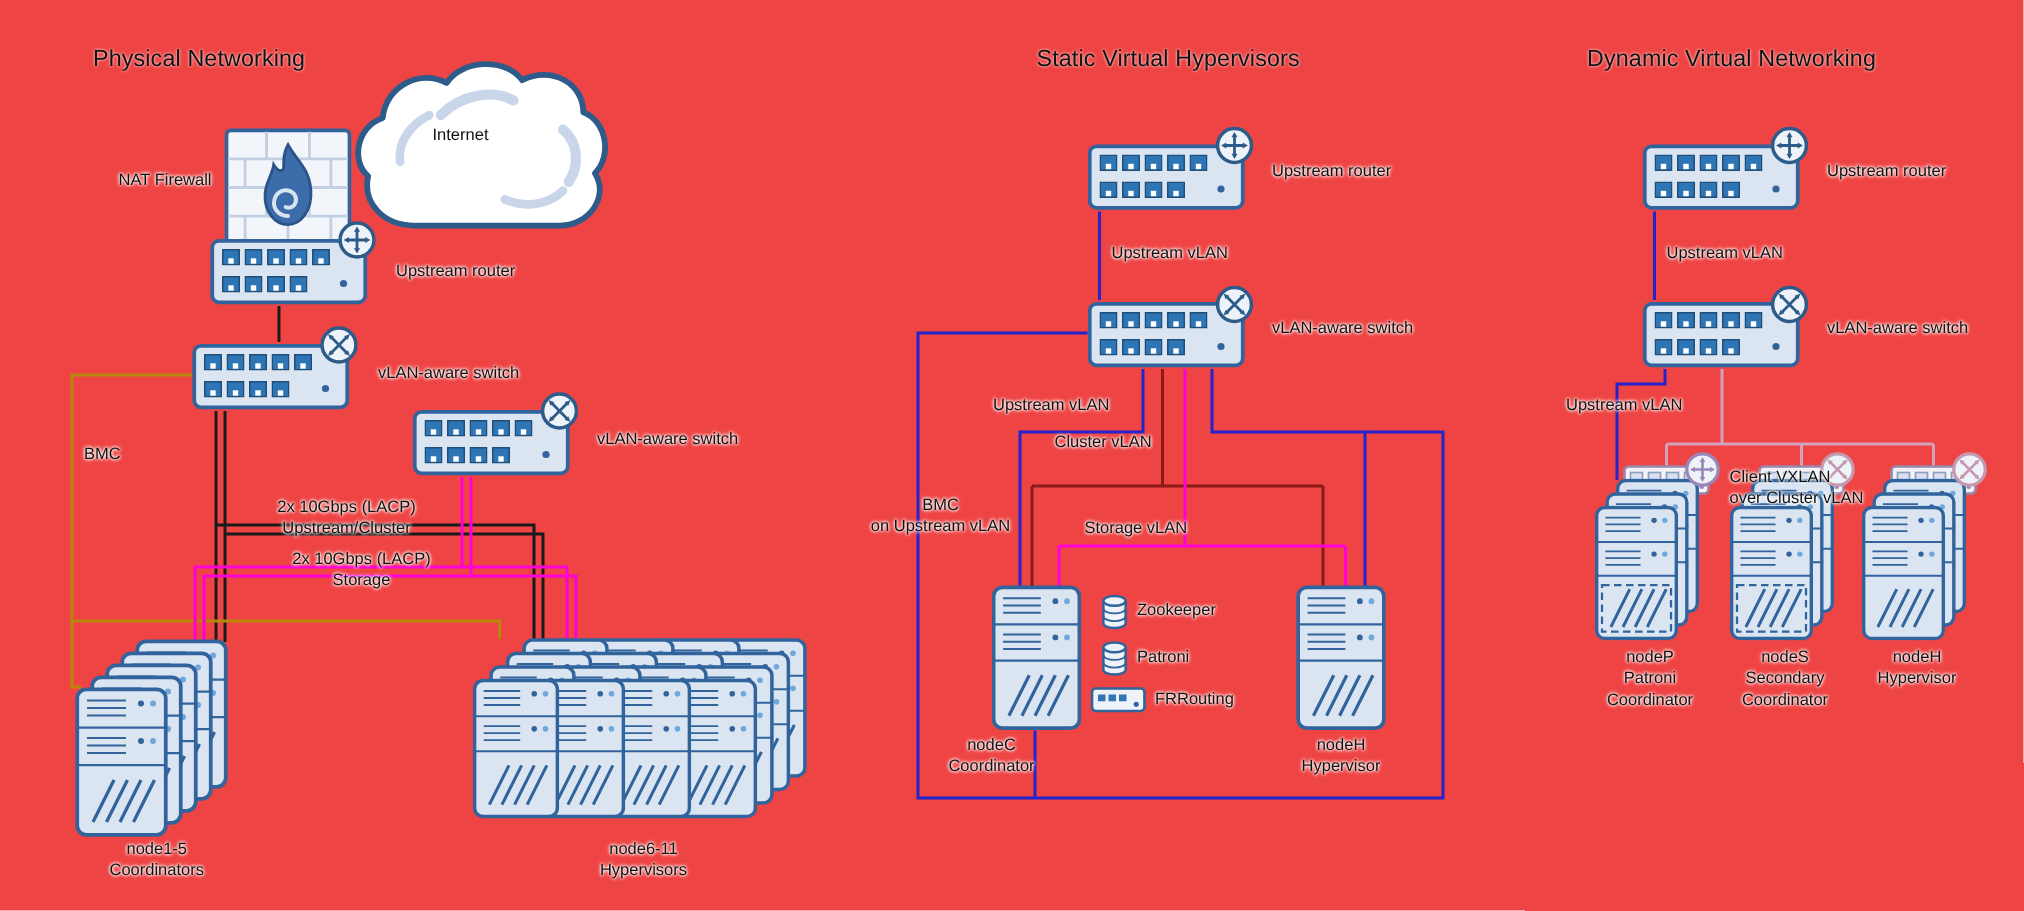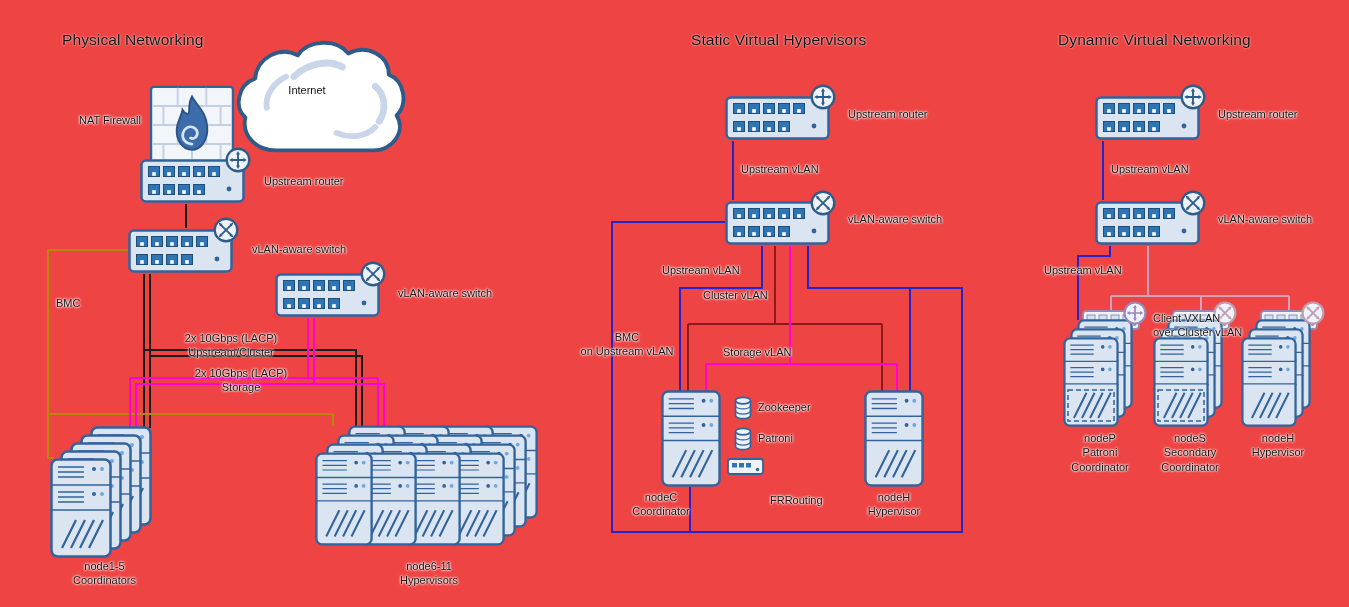--- a/index.html
+++ b/index.html
@@ -265,21 +265,21 @@
 <div class="lbl" style="left:848px;top:107px;">Upstream router</div>
 <div class="lbl" style="left:741px;top:162px;">Upstream vLAN</div>
 <div class="lbl" style="left:848px;top:212px;">vLAN-aware switch</div>
 <div class="lbl" style="left:662px;top:263px;">Upstream vLAN</div>
 <div class="lbl" style="left:703px;top:288px;">Cluster vLAN</div>
 <div class="lbl" style="left:723px;top:345px;">Storage vLAN</div>
 <div class="lbl c" style="left:566px;top:330px;width:122px;">BMC
 on Upstream vLAN</div>
 <div class="lbl" style="left:758px;top:400px;">Zookeeper</div>
 <div class="lbl" style="left:758px;top:431px;">Patroni</div>
-<div class="lbl" style="left:770px;top:459px;margin-top:34px;">FRRouting</div>
+<div class="lbl" style="left:770px;top:459px;">FRRouting</div>
 <div class="lbl c" style="left:611px;top:490px;width:100px;">nodeC
 Coordinator</div>
 <div class="lbl c" style="left:844px;top:490px;width:100px;">nodeH
 Hypervisor</div>
 
 <div class="title" style="left:1058px;top:31px;">Dynamic Virtual Networking</div>
 <div class="lbl" style="left:1218px;top:107px;">Upstream router</div>
 <div class="lbl" style="left:1111px;top:162px;">Upstream vLAN</div>
 <div class="lbl" style="left:1218px;top:212px;">vLAN-aware switch</div>
 <div class="lbl" style="left:1044px;top:263px;">Upstream vLAN</div>

